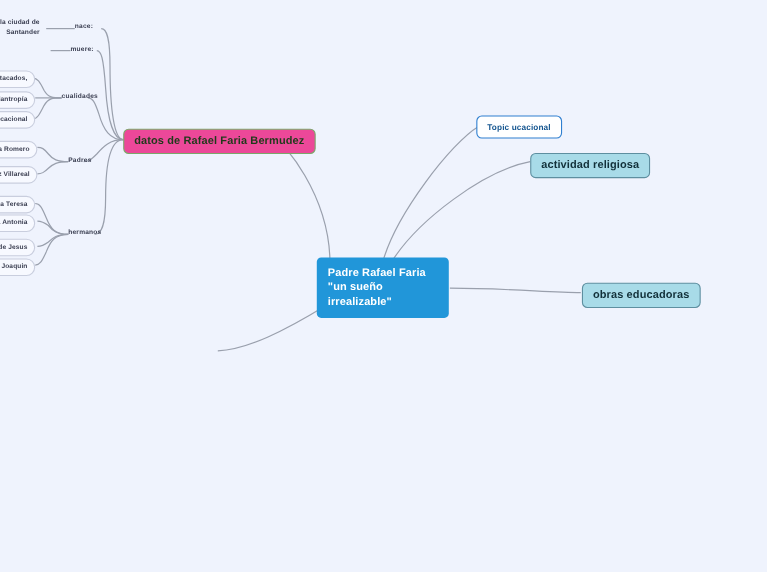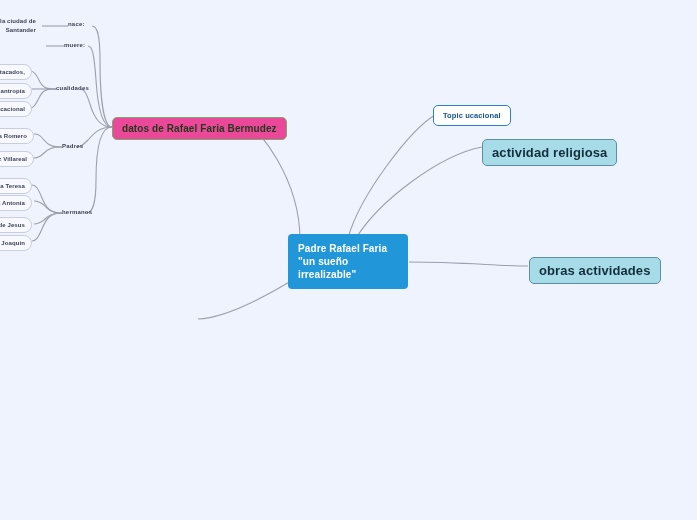--- a/index.html
+++ b/index.html
@@ -62,21 +62,21 @@
     padding: 5px 9px;
     letter-spacing: 0.1px;
   }
 
   
   .node-cyan {
     background: #a8dbe8;
     border: 1px solid #5e8fa0;
     color: #123039;
     font-weight: bold;
-    font-size: 13px;
+    font-size: 10px;
     border-radius: 5px;
     padding: 5px 9px;
     letter-spacing: 0.1px;
   }
 
   
   .node-outline {
     background: #ffffff;
     border: 1.5px solid #2f7fd0;
     color: #13548f;
@@ -161,21 +161,21 @@
   </svg>
 
   <div class="node node-root" style="left:288px; top:234px; width:120px;">Padre Rafael Faria "un sueño irrealizable"</div>
 
   <div class="node node-green" style="left:112px; top:117px;">datos de Rafael Faria Bermudez</div>
 
   <div class="node node-outline" style="left:433px; top:105px;">Topic ucacional</div>
 
   <div class="node node-cyan" style="left:482px; top:139px;">actividad religiosa</div>
 
-  <div class="node node-cyan" style="left:529px; top:257px;">obras actividades</div>
+  <div class="node node-cyan" style="left:529px; top:257px;">obras educadoras</div>
 
 
   <div class="node node-stem" style="left:68px; top:21px;">nace:</div>
 
   <div class="node node-stem" style="left:64px; top:42px;">muere:</div>
 
   <div class="node node-stem" style="left:56px; top:85px;">cualidades</div>
 
   <div class="node node-stem" style="left:62px; top:143px;">Padres</div>
 

